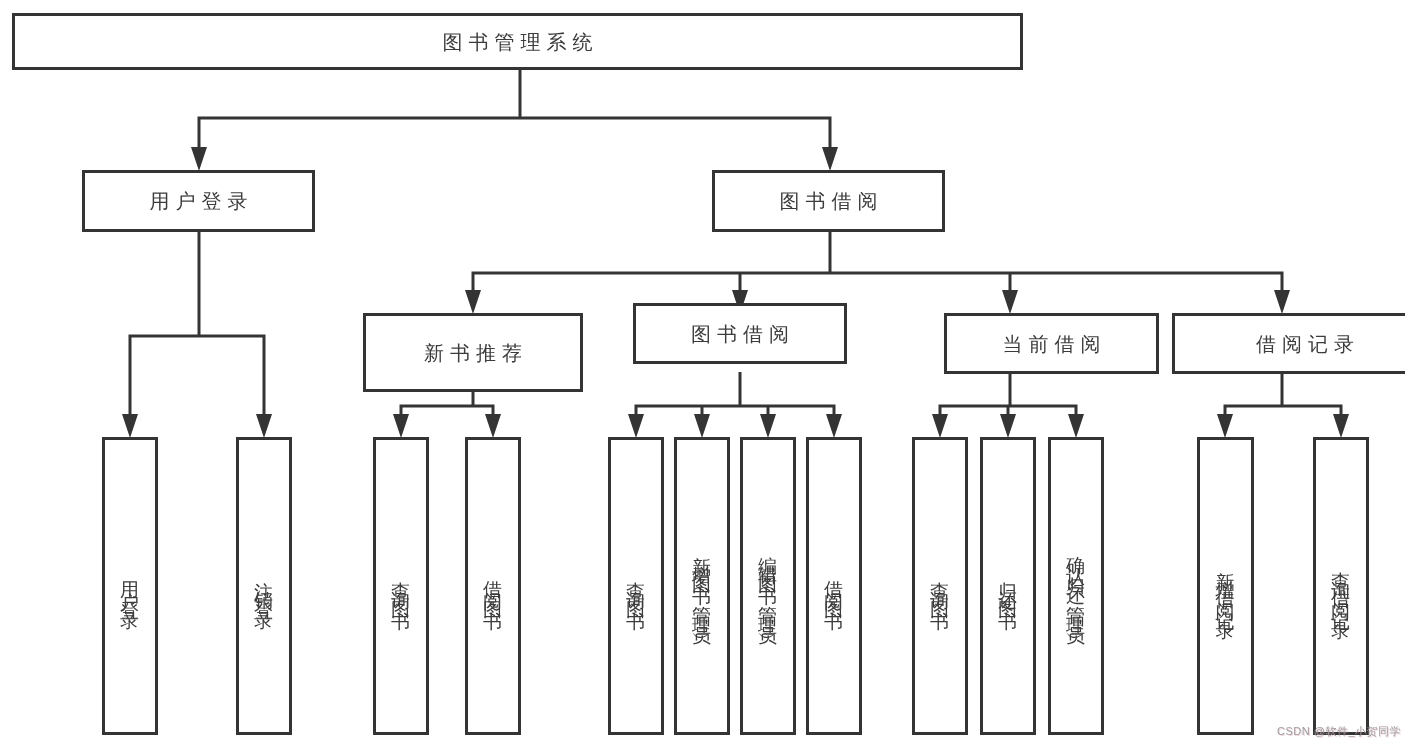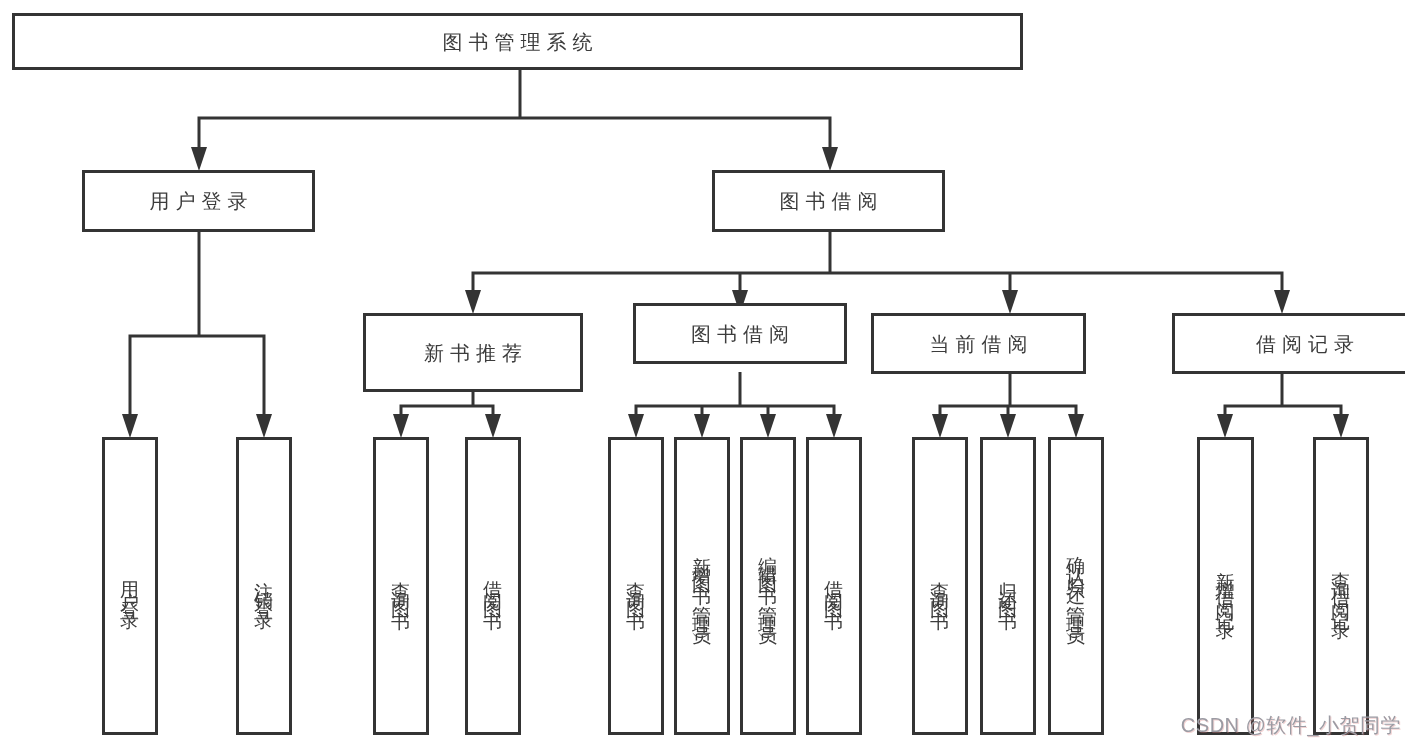--- a/index.html
+++ b/index.html
@@ -30,21 +30,21 @@
   .node.leaf span{
     writing-mode:vertical-rl;
     text-orientation:mixed;
     font-size:19px;
     letter-spacing:10px;
     line-height:1;
   }
   .watermark{
     position:absolute;
     right:4px;bottom:8px;
-    font-size:20px;
+    font-size:11px;
     color:#9b9ba3;
     letter-spacing:0.5px;
     text-shadow:1px 1px 0 rgba(219,130,130,0.35);
     z-index:3;
     white-space:nowrap;
   }
 </style>
 </head>
 <body>
 
@@ -112,21 +112,21 @@
   <div class="node h" style="left:712px;top:170px;width:233px;height:62px">
     <span>图书借阅</span>
   </div>
 
   <div class="node h" style="left:363px;top:313px;width:220px;height:79px">
     <span>新书推荐</span>
   </div>
   <div class="node h" style="left:633px;top:303px;width:214px;height:61px">
     <span>图书借阅</span>
   </div>
-  <div class="node h" style="left:871px;top:313px;width:215px;height:61px">
+  <div class="node h" style="left:944px;top:313px;width:215px;height:61px">
     <span>当前借阅</span>
   </div>
   <div class="node h" style="left:1172px;top:313px;width:266px;height:61px">
     <span>借阅记录</span>
   </div>
 
   <div class="node leaf" style="left:102px;top:437px;width:56px;height:298px">
     <span>用户登录</span>
   </div>
   <div class="node leaf" style="left:236px;top:437px;width:56px;height:298px">

